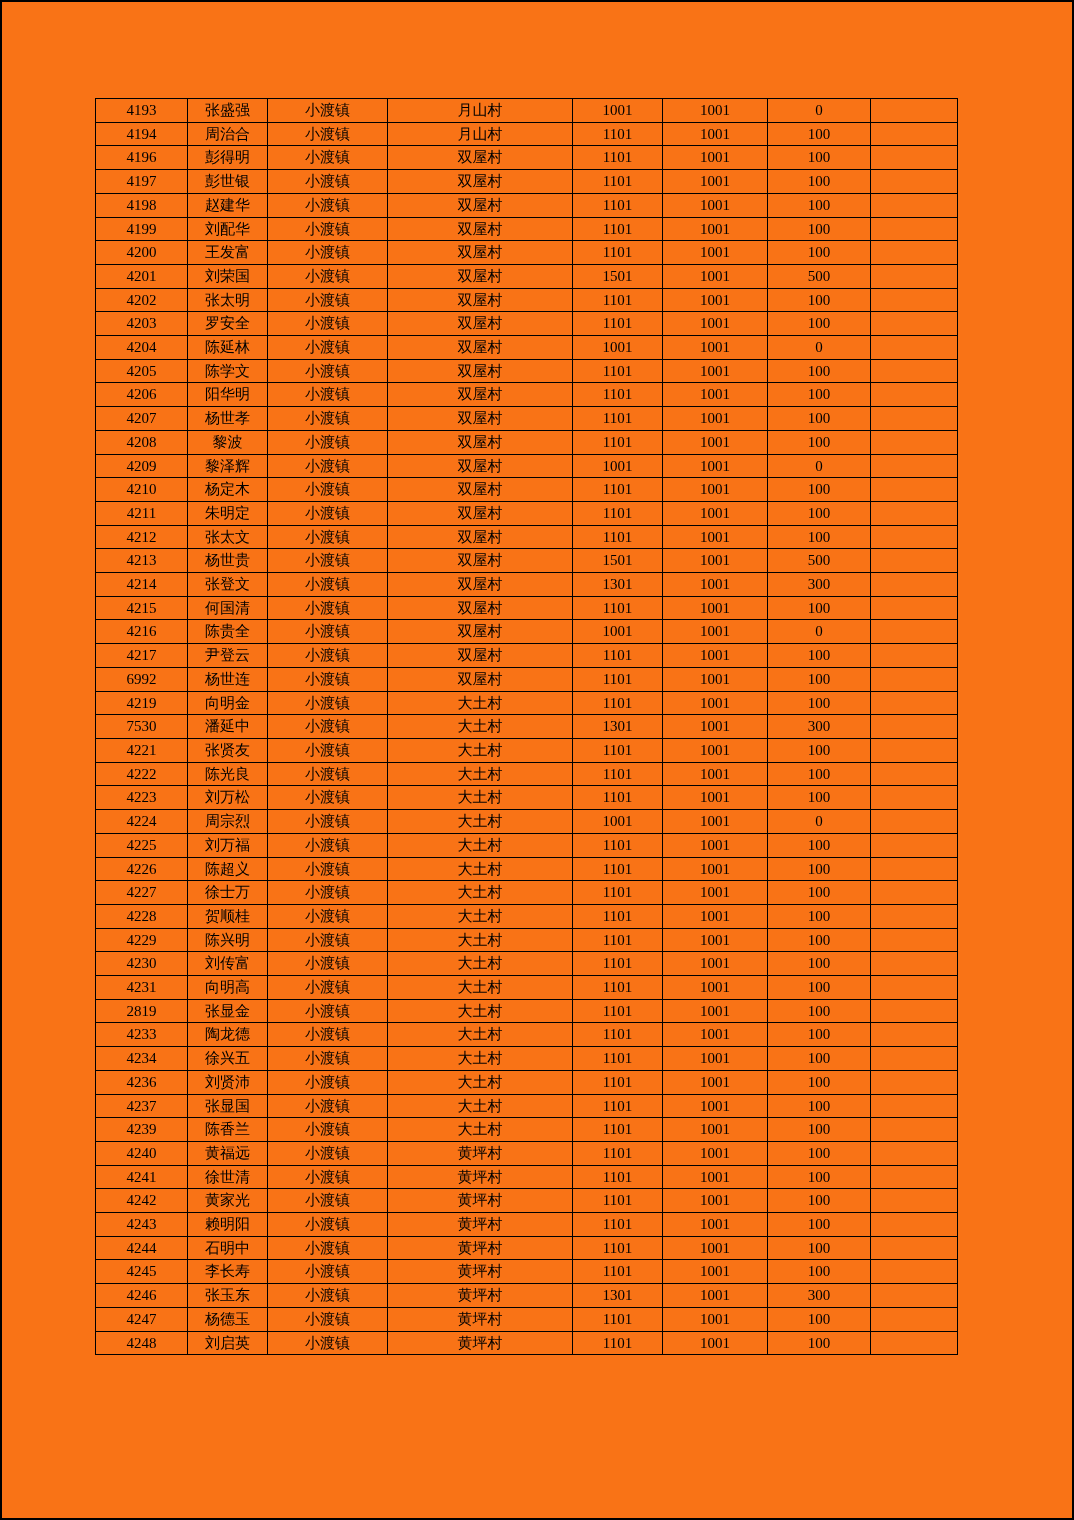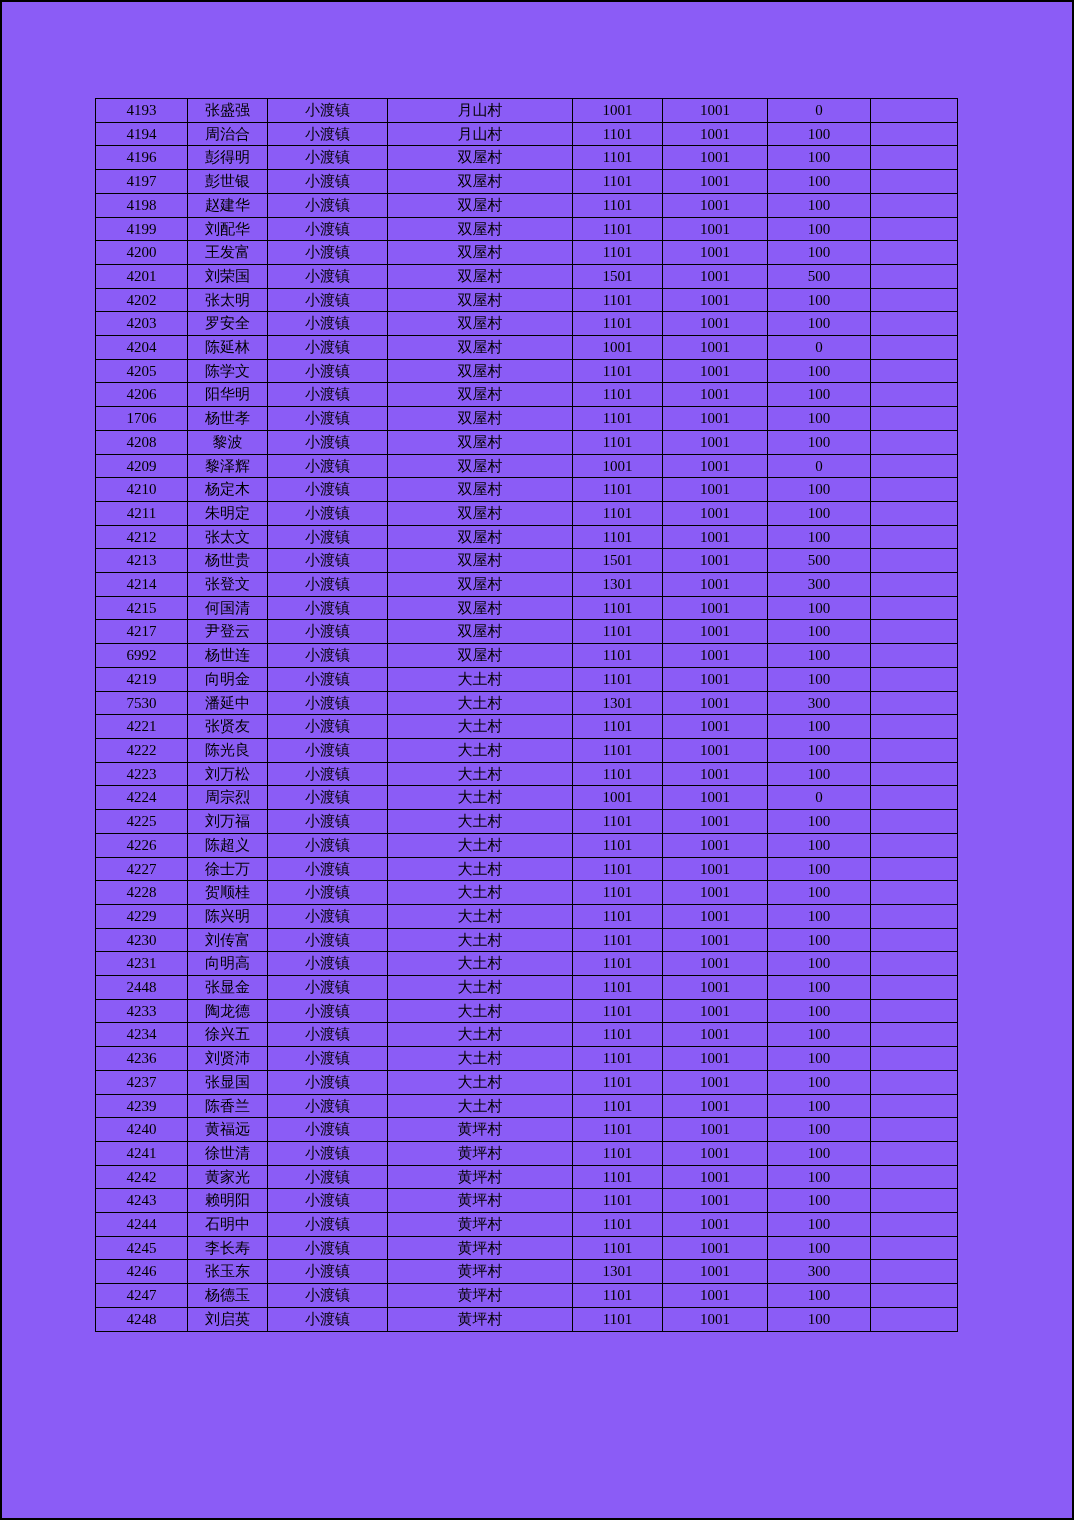--- a/index.html
+++ b/index.html
@@ -9,21 +9,21 @@
     background: #ffffff;
     font-family: "Liberation Serif", "DejaVu Serif", serif;
     position: relative;
     box-sizing: border-box;
   }
   .page {
     position: absolute;
     inset: 0;
     border: 2px solid #000;
     box-sizing: border-box;
-    background: #8b5cf6;
+    background: #f97316;
   }
   table.records {
     position: absolute;
     left: 93px;
     top: 96px;
     width: 862px;
     border-collapse: collapse;
     table-layout: fixed;
   }
   table.records td {
@@ -179,21 +179,21 @@
           <td>4206</td>
           <td>阳华明</td>
           <td>小渡镇</td>
           <td>双屋村</td>
           <td>1101</td>
           <td>1001</td>
           <td>100</td>
           <td></td>
         </tr>
         <tr>
-          <td>1706</td>
+          <td>4207</td>
           <td>杨世孝</td>
           <td>小渡镇</td>
           <td>双屋村</td>
           <td>1101</td>
           <td>1001</td>
           <td>100</td>
           <td></td>
         </tr>
         <tr>
           <td>4208</td>
@@ -269,20 +269,30 @@
           <td>4215</td>
           <td>何国清</td>
           <td>小渡镇</td>
           <td>双屋村</td>
           <td>1101</td>
           <td>1001</td>
           <td>100</td>
           <td></td>
         </tr>
         <tr>
+          <td>4216</td>
+          <td>陈贵全</td>
+          <td>小渡镇</td>
+          <td>双屋村</td>
+          <td>1001</td>
+          <td>1001</td>
+          <td>0</td>
+          <td></td>
+        </tr>
+        <tr>
           <td>4217</td>
           <td>尹登云</td>
           <td>小渡镇</td>
           <td>双屋村</td>
           <td>1101</td>
           <td>1001</td>
           <td>100</td>
           <td></td>
         </tr>
         <tr>
@@ -419,21 +429,21 @@
           <td>4231</td>
           <td>向明高</td>
           <td>小渡镇</td>
           <td>大土村</td>
           <td>1101</td>
           <td>1001</td>
           <td>100</td>
           <td></td>
         </tr>
         <tr>
-          <td>2448</td>
+          <td>2819</td>
           <td>张显金</td>
           <td>小渡镇</td>
           <td>大土村</td>
           <td>1101</td>
           <td>1001</td>
           <td>100</td>
           <td></td>
         </tr>
         <tr>
           <td>4233</td>

